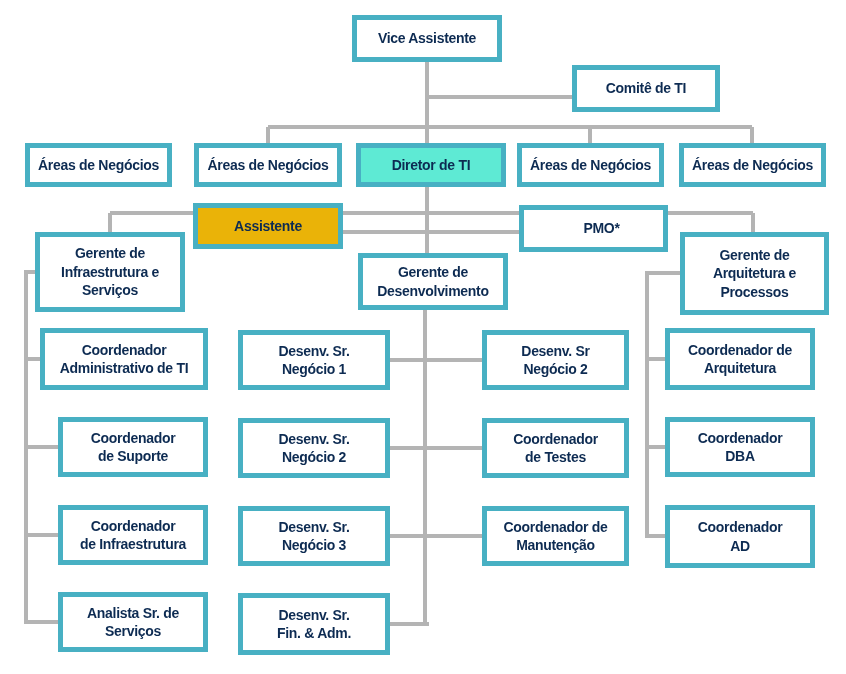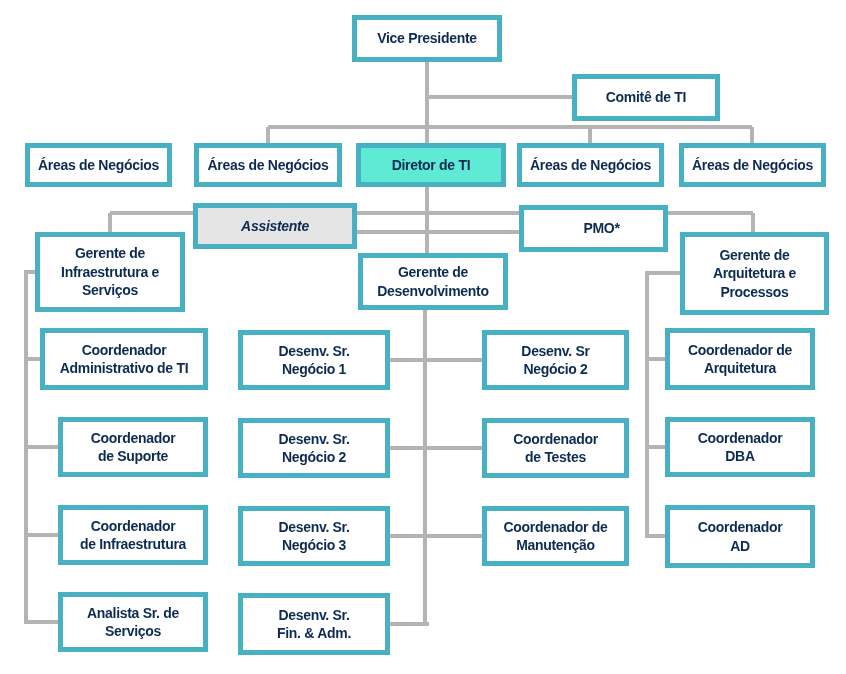--- a/index.html
+++ b/index.html
@@ -62,28 +62,28 @@
     <div class="connector" style="background: rgb(180, 180, 180); left: 423px; top: 310px; width: 4px; height: 316px;"></div>
     <div class="connector" style="background: rgb(180, 180, 180); left: 390px; top: 358px; width: 92px; height: 4px;"></div>
     <div class="connector" style="background: rgb(180, 180, 180); left: 390px; top: 446px; width: 92px; height: 4px;"></div>
     <div class="connector" style="background: rgb(180, 180, 180); left: 390px; top: 534px; width: 92px; height: 4px;"></div>
     <div class="connector" style="background: rgb(180, 180, 180); left: 390px; top: 622px; width: 39px; height: 4px;"></div>
     <div class="connector" style="background: rgb(180, 180, 180); left: 645px; top: 271px; width: 4px; height: 267px;"></div>
     <div class="connector" style="background: rgb(180, 180, 180); left: 647px; top: 271px; width: 33px; height: 4px;"></div>
     <div class="connector" style="background: rgb(180, 180, 180); left: 647px; top: 357px; width: 18px; height: 4px;"></div>
     <div class="connector" style="background: rgb(180, 180, 180); left: 647px; top: 445px; width: 18px; height: 4px;"></div>
     <div class="connector" style="background: rgb(180, 180, 180); left: 647px; top: 534px; width: 18px; height: 4px;"></div>
-    <div class="node" style="left: 352px; top: 15px; width: 150px; height: 47px; border-color: rgb(72, 176, 195); background: rgb(255, 255, 255); color: rgb(13, 43, 82);">Vice Presidente</div>
-    <div class="node" style="left: 572px; top: 65px; width: 148px; height: 47px; border-color: rgb(72, 176, 195); background: rgb(255, 255, 255); color: rgb(13, 43, 82); margin-top: 9px;">Comitê de TI</div>
+    <div class="node" style="left: 352px; top: 15px; width: 150px; height: 47px; border-color: rgb(72, 176, 195); background: rgb(255, 255, 255); color: rgb(13, 43, 82);">Vice Assistente</div>
+    <div class="node" style="left: 572px; top: 65px; width: 148px; height: 47px; border-color: rgb(72, 176, 195); background: rgb(255, 255, 255); color: rgb(13, 43, 82);">Comitê de TI</div>
     <div class="node" style="left: 25px; top: 143px; width: 147px; height: 44px; border-color: rgb(72, 176, 195); background: rgb(255, 255, 255); color: rgb(13, 43, 82);">Áreas de Negócios</div>
     <div class="node" style="left: 194px; top: 143px; width: 148px; height: 44px; border-color: rgb(72, 176, 195); background: rgb(255, 255, 255); color: rgb(13, 43, 82);">Áreas de Negócios</div>
     <div class="node" style="left: 356px; top: 143px; width: 150px; height: 44px; border-color: rgb(72, 176, 195); background: #5eead4; color: rgb(13, 43, 82);">Diretor de TI</div>
     <div class="node" style="left: 517px; top: 143px; width: 147px; height: 44px; border-color: rgb(72, 176, 195); background: rgb(255, 255, 255); color: rgb(13, 43, 82);">Áreas de Negócios</div>
     <div class="node" style="left: 679px; top: 143px; width: 147px; height: 44px; border-color: rgb(72, 176, 195); background: rgb(255, 255, 255); color: rgb(13, 43, 82);">Áreas de Negócios</div>
-    <div class="node" style="left: 193px; top: 203px; width: 164px; height: 46px; border-color: rgb(72, 176, 195); background: #e5e5e5; color: rgb(13, 43, 82); font-style: italic;">Assistente</div>
+    <div class="node" style="left: 193px; top: 203px; width: 150px; height: 46px; border-color: rgb(72, 176, 195); background: #eab308; color: rgb(13, 43, 82);">Assistente</div>
     <div class="node" style="left: 519px; top: 205px; width: 149px; height: 47px; border-color: rgb(72, 176, 195); background: rgb(255, 255, 255); color: rgb(13, 43, 82); padding-left: 16px;">PMO*</div>
     <div class="node" style="left: 35px; top: 232px; width: 150px; height: 80px; border-color: rgb(72, 176, 195); background: rgb(255, 255, 255); color: rgb(13, 43, 82);">Gerente de
 Infraestrutura e
 Serviços</div>
     <div class="node" style="left: 358px; top: 253px; width: 150px; height: 57px; border-color: rgb(72, 176, 195); background: rgb(255, 255, 255); color: rgb(13, 43, 82);">Gerente de
 Desenvolvimento</div>
     <div class="node" style="left: 680px; top: 232px; width: 149px; height: 83px; border-color: rgb(72, 176, 195); background: rgb(255, 255, 255); color: rgb(13, 43, 82);">Gerente de
 Arquitetura e
 Processos</div>
     <div class="node" style="left: 40px; top: 328px; width: 168px; height: 62px; border-color: rgb(72, 176, 195); background: rgb(255, 255, 255); color: rgb(13, 43, 82);">Coordenador

